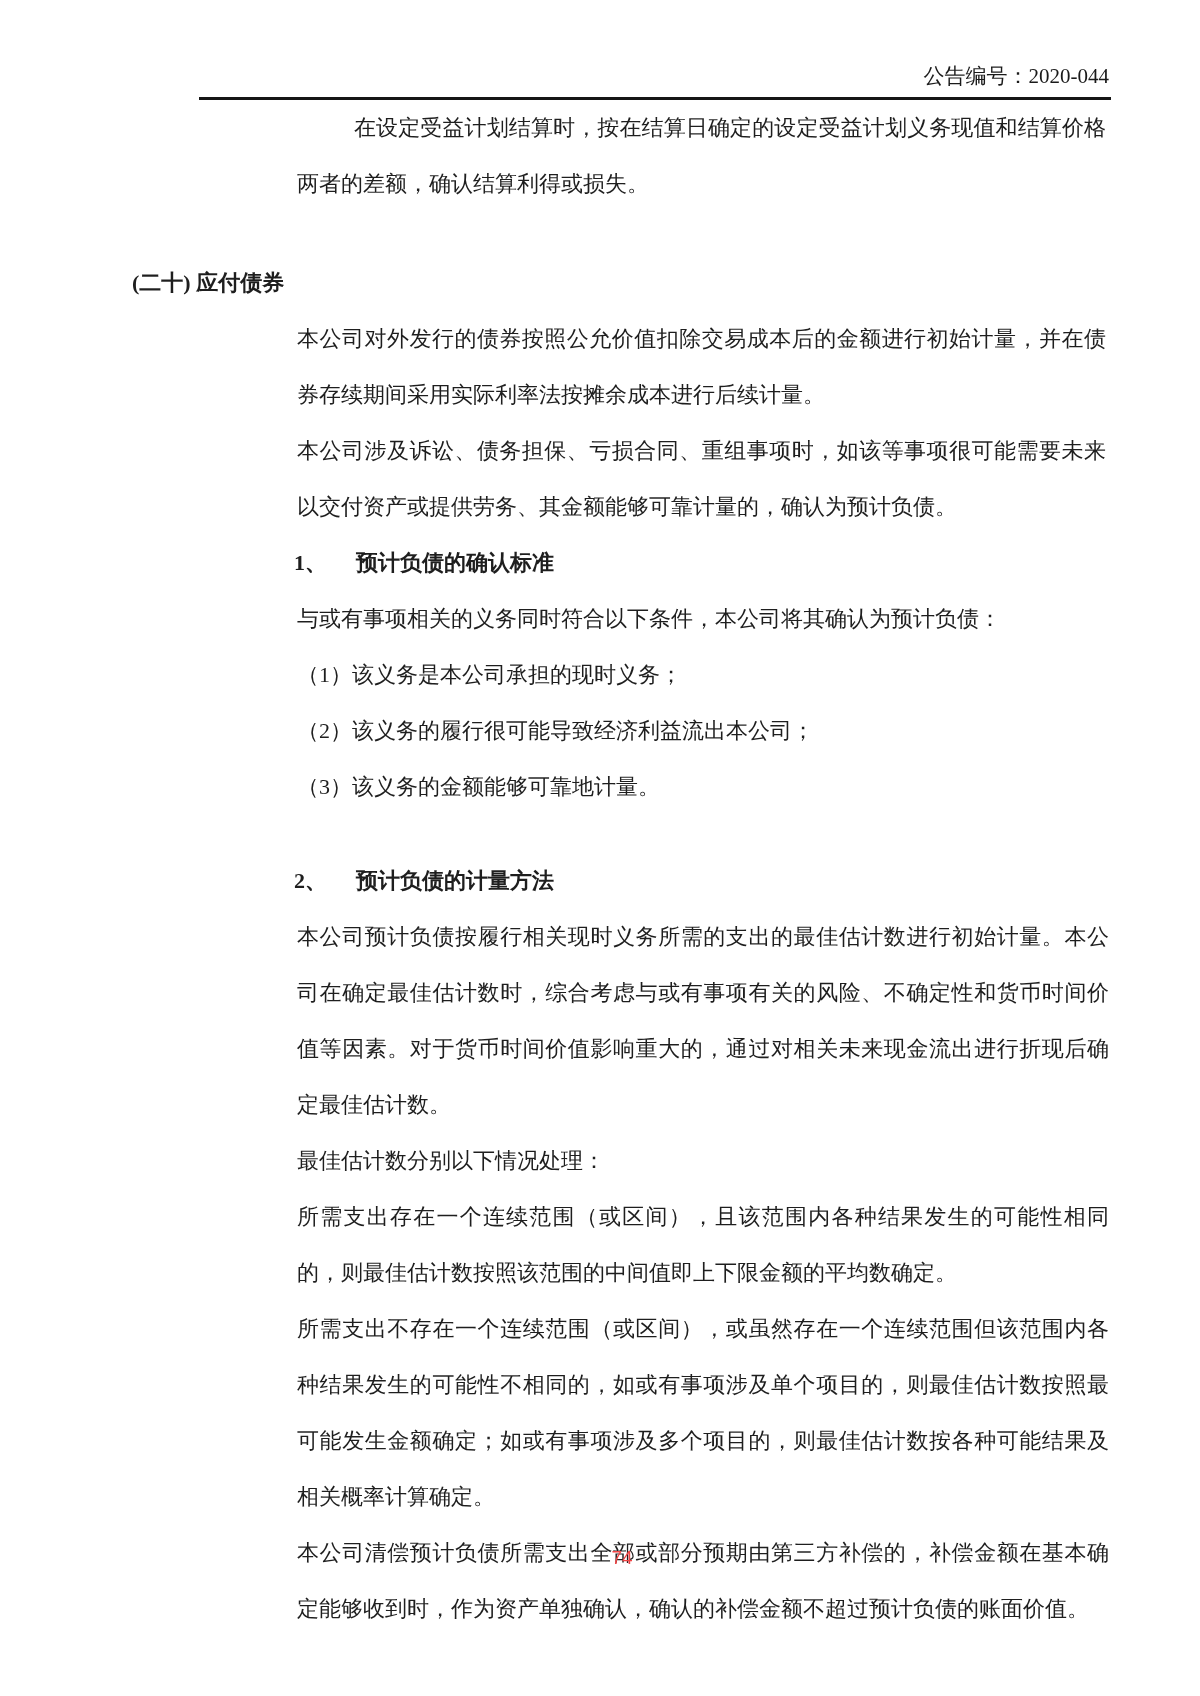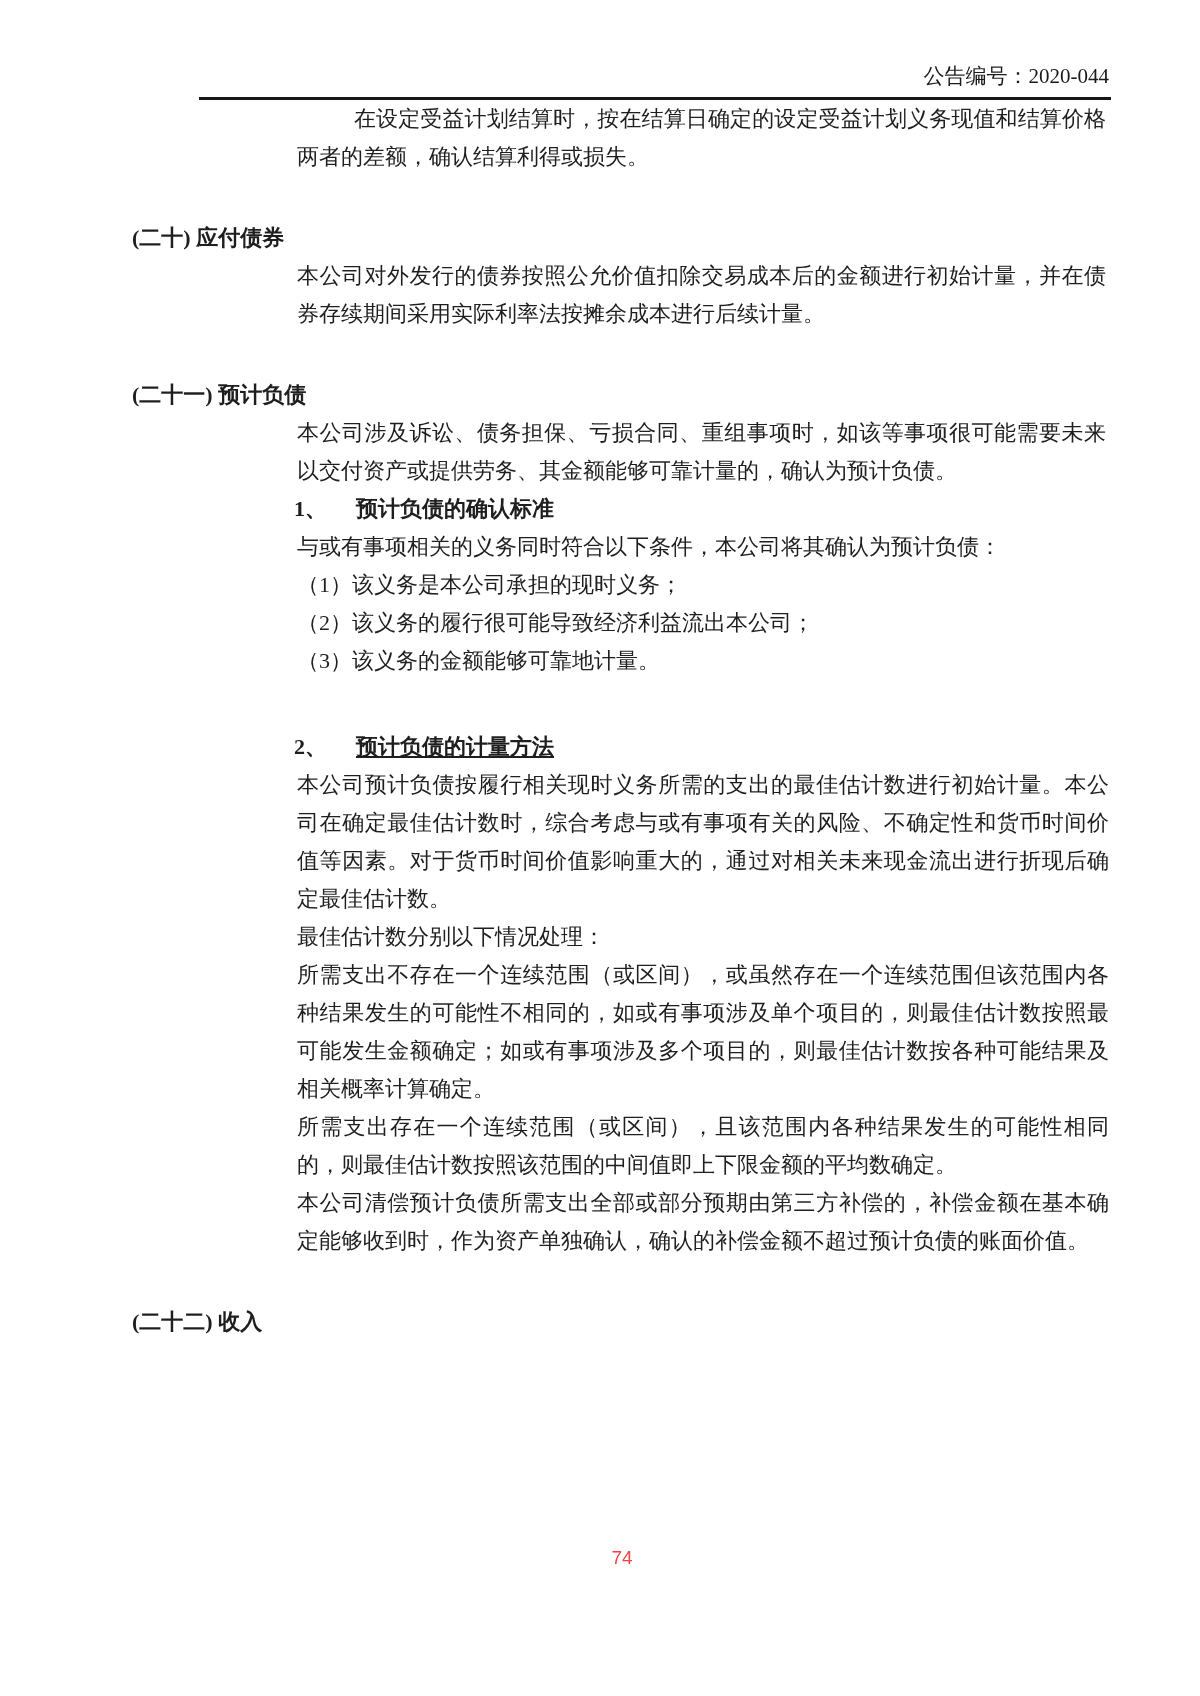--- a/index.html
+++ b/index.html
@@ -21,21 +21,21 @@
     line-height: 28px;
     color: #1a1a1a;
   }
   .rule {
     height: 0;
     border-top: 3px solid #161616;
     margin: 7px 133px 0 155px;
   }
   p.body, .numhead, h2.sec {
     font-size: 22px;
-    line-height: 38px;
+    line-height: 56px;
     margin: 0 138px 0 253px;
   }
   p.body {
     text-align: justify;
     text-align-last: left;
   }
   p.ml2 { margin-right: 135px; }
   p.indent { text-indent: 57px; }
   .mt-intro { margin-top: 48px; }
   h2.sec {
@@ -44,21 +44,21 @@
     margin-top: 43px;
   }
   .numhead {
     font-weight: bold;
     margin-left: 250px;
   }
   .numhead .num {
     display: inline-block;
     width: 62px;
   }
-  .mt-sub { margin-top: 48px; text-decoration: underline; }
+  .mt-sub { margin-top: 38px; }
   .footer {
     position: absolute;
     top: 1545px;
     left: 0;
     width: 100%;
     text-align: center;
     font-family: "Liberation Sans", "DejaVu Sans", sans-serif;
     font-size: 19px;
     line-height: 26px;
     color: #ef4444;
@@ -72,37 +72,36 @@
   <div class="header">
     <span>公告编号：2020-044</span>
   </div>
   <div class="rule"></div>
 
   <p class="body indent mt-intro">在设定受益计划结算时，按在结算日确定的设定受益计划义务现值和结算价格两者的差额，确认结算利得或损失。</p>
 
   <h2 class="sec">(二十) 应付债券</h2>
   <p class="body">本公司对外发行的债券按照公允价值扣除交易成本后的金额进行初始计量，并在债券存续期间采用实际利率法按摊余成本进行后续计量。</p>
 
-  <h2 class="sec">(二十一) 预计负债</h2>
   <p class="body">本公司涉及诉讼、债务担保、亏损合同、重组事项时，如该等事项很可能需要未来以交付资产或提供劳务、其金额能够可靠计量的，确认为预计负债。</p>
 
   <div class="numhead">
     <span class="num">1、</span><span>预计负债的确认标准</span>
   </div>
   <p class="body ml2">与或有事项相关的义务同时符合以下条件，本公司将其确认为预计负债：</p>
   <p class="body ml2">（1）该义务是本公司承担的现时义务；</p>
   <p class="body ml2">（2）该义务的履行很可能导致经济利益流出本公司；</p>
   <p class="body ml2">（3）该义务的金额能够可靠地计量。</p>
 
   <div class="numhead mt-sub">
     <span class="num">2、</span><span>预计负债的计量方法</span>
   </div>
   <p class="body ml2">本公司预计负债按履行相关现时义务所需的支出的最佳估计数进行初始计量。本公司在确定最佳估计数时，综合考虑与或有事项有关的风险、不确定性和货币时间价值等因素。对于货币时间价值影响重大的，通过对相关未来现金流出进行折现后确定最佳估计数。</p>
   <p class="body ml2">最佳估计数分别以下情况处理：</p>
+  <p class="body ml2">所需支出存在一个连续范围（或区间），且该范围内各种结果发生的可能性相同的，则最佳估计数按照该范围的中间值即上下限金额的平均数确定。</p>
   <p class="body ml2">所需支出不存在一个连续范围（或区间），或虽然存在一个连续范围但该范围内各种结果发生的可能性不相同的，如或有事项涉及单个项目的，则最佳估计数按照最可能发生金额确定；如或有事项涉及多个项目的，则最佳估计数按各种可能结果及相关概率计算确定。</p>
-  <p class="body ml2">所需支出存在一个连续范围（或区间），且该范围内各种结果发生的可能性相同的，则最佳估计数按照该范围的中间值即上下限金额的平均数确定。</p>
   <p class="body ml2">本公司清偿预计负债所需支出全部或部分预期由第三方补偿的，补偿金额在基本确定能够收到时，作为资产单独确认，确认的补偿金额不超过预计负债的账面价值。</p>
 
   <h2 class="sec">(二十二) 收入</h2>
 
   <div class="footer">74</div>
 
 </div>
 
 </body></html>

